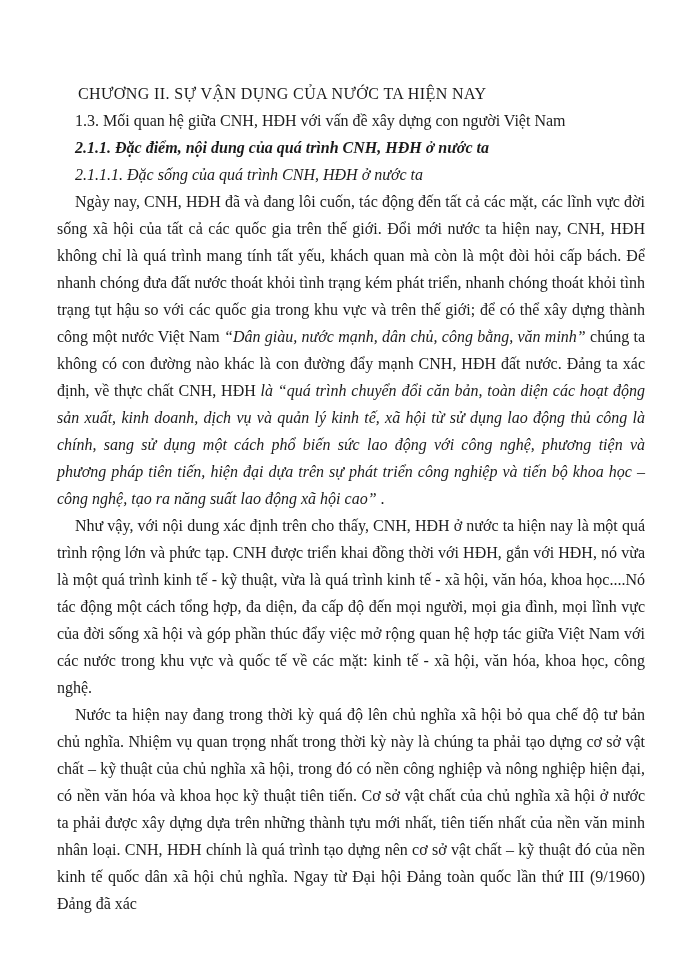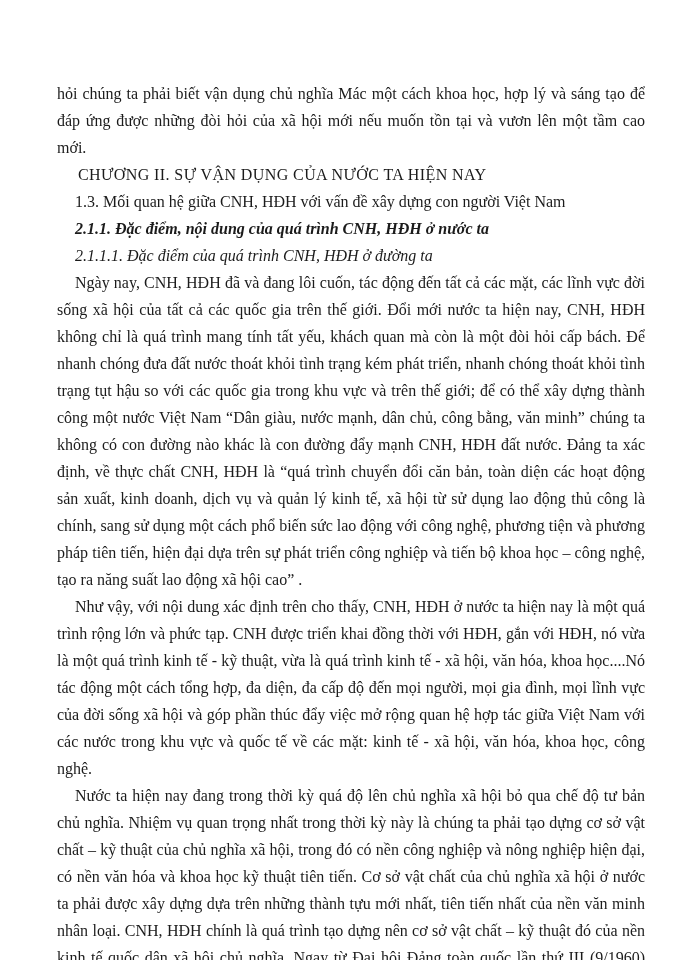--- a/index.html
+++ b/index.html
@@ -28,36 +28,35 @@
     margin: 0;
     text-align: justify;
     text-justify: inter-word;
   }
   .h-indent   { text-indent: 18px; }
   .ch-indent  { text-indent: 21px; }
   .bold       { font-weight: 400; }
   .italic     { font-style: italic; }
   .bold-italic{ font-weight: 700; font-style: italic; }
   .chapter-heading { letter-spacing: 0.4px; }
-  .it { }
+  .it { font-style: italic; }
 </style>
 </head>
 <body>
 
 <div class="page">
 
-  <p class="para">hỏi chúng ta phải biết vận dụng chủ nghĩa Mác một cách khoa học, hợp lý và sáng tạo để đáp ứng được những đòi hỏi của xã hội mới nếu muốn tồn tại và vươn lên một tầm cao mới.</p>
 
   <p class="para bold ch-indent chapter-heading">CHƯƠNG II. SỰ VẬN DỤNG CỦA NƯỚC TA HIỆN NAY</p>
 
   <p class="para bold h-indent">1.3. Mối quan hệ giữa CNH, HĐH với vấn đề xây dựng con người Việt Nam</p>
 
   <p class="para bold-italic h-indent">2.1.1. Đặc điểm, nội dung của quá trình CNH, HĐH ở nước ta</p>
 
-  <p class="para italic h-indent">2.1.1.1. Đặc điểm của quá trình CNH, HĐH ở đường ta</p>
+  <p class="para italic h-indent">2.1.1.1. Đặc sống của quá trình CNH, HĐH ở nước ta</p>
 
   <p class="para h-indent"><span>Ngày nay, CNH, HĐH đã và đang lôi cuốn, tác động đến tất cả các mặt, các lĩnh vực đời sống xã hội của tất cả các quốc gia trên thế giới. Đổi mới nước ta hiện nay, CNH, HĐH không chỉ là quá trình mang tính tất yếu, khách quan mà còn là một đòi hỏi cấp bách. Để nhanh chóng đưa đất nước thoát khỏi tình trạng kém phát triển, nhanh chóng thoát khỏi tình trạng tụt hậu so với các quốc gia trong khu vực và trên thế giới; để có thể xây dựng thành công một nước Việt Nam </span><span class="it">“Dân giàu, nước mạnh, dân chủ, công bằng, văn minh”</span><span> chúng ta không có con đường nào khác là con đường đẩy mạnh CNH, HĐH đất nước. Đảng ta xác định, về thực chất CNH, HĐH </span><span class="it">là “quá trình chuyển đổi căn bản, toàn diện các hoạt động sản xuất, kinh doanh, dịch vụ và quản lý kinh tế, xã hội từ sử dụng lao động thủ công là chính, sang sử dụng một cách phổ biến sức lao động với công nghệ, phương tiện và phương pháp tiên tiến, hiện đại dựa trên sự phát triển công nghiệp và tiến bộ khoa học – công nghệ, tạo ra năng suất lao động xã hội cao”</span><span> .</span></p>
 
   <p class="para h-indent">Như vậy, với nội dung xác định trên cho thấy, CNH, HĐH ở nước ta hiện nay là một quá trình rộng lớn và phức tạp. CNH được triển khai đồng thời với HĐH, gắn với HĐH, nó vừa là một quá trình kinh tế - kỹ thuật, vừa là quá trình kinh tế - xã hội, văn hóa, khoa học....Nó tác động một cách tổng hợp, đa diện, đa cấp độ đến mọi người, mọi gia đình, mọi lĩnh vực của đời sống xã hội và góp phần thúc đẩy việc mở rộng quan hệ hợp tác giữa Việt Nam với các nước trong khu vực và quốc tế về các mặt: kinh tế - xã hội, văn hóa, khoa học, công nghệ.</p>
 
   <p class="para h-indent">Nước ta hiện nay đang trong thời kỳ quá độ lên chủ nghĩa xã hội bỏ qua chế độ tư bản chủ nghĩa. Nhiệm vụ quan trọng nhất trong thời kỳ này là chúng ta phải tạo dựng cơ sở vật chất – kỹ thuật của chủ nghĩa xã hội, trong đó có nền công nghiệp và nông nghiệp hiện đại, có nền văn hóa và khoa học kỹ thuật tiên tiến. Cơ sở vật chất của chủ nghĩa xã hội ở nước ta phải được xây dựng dựa trên những thành tựu mới nhất, tiên tiến nhất của nền văn minh nhân loại. CNH, HĐH chính là quá trình tạo dựng nên cơ sở vật chất – kỹ thuật đó của nền kinh tế quốc dân xã hội chủ nghĩa. Ngay từ Đại hội Đảng toàn quốc lần thứ III (9/1960) Đảng đã xác</p>
 
 </div>
 
 </body></html>

